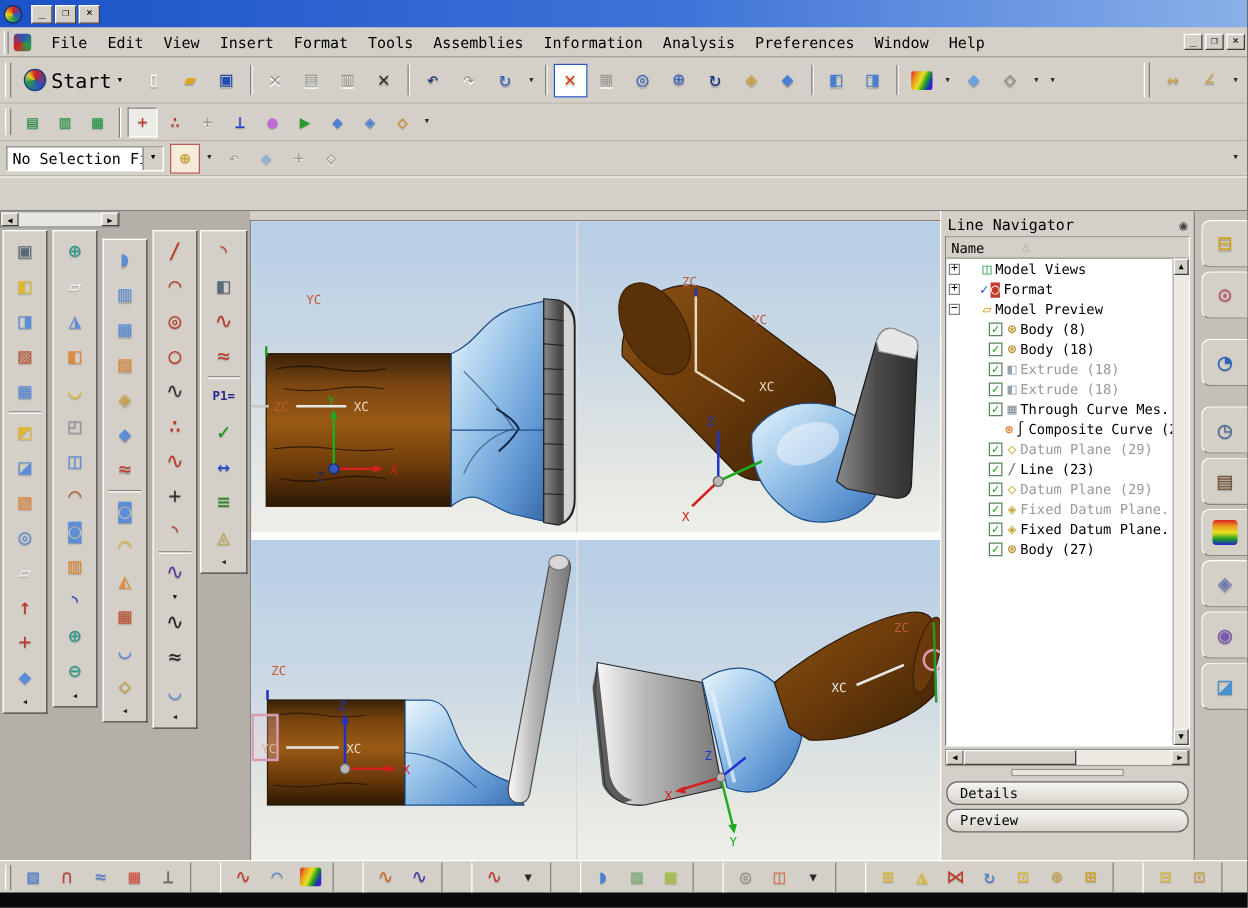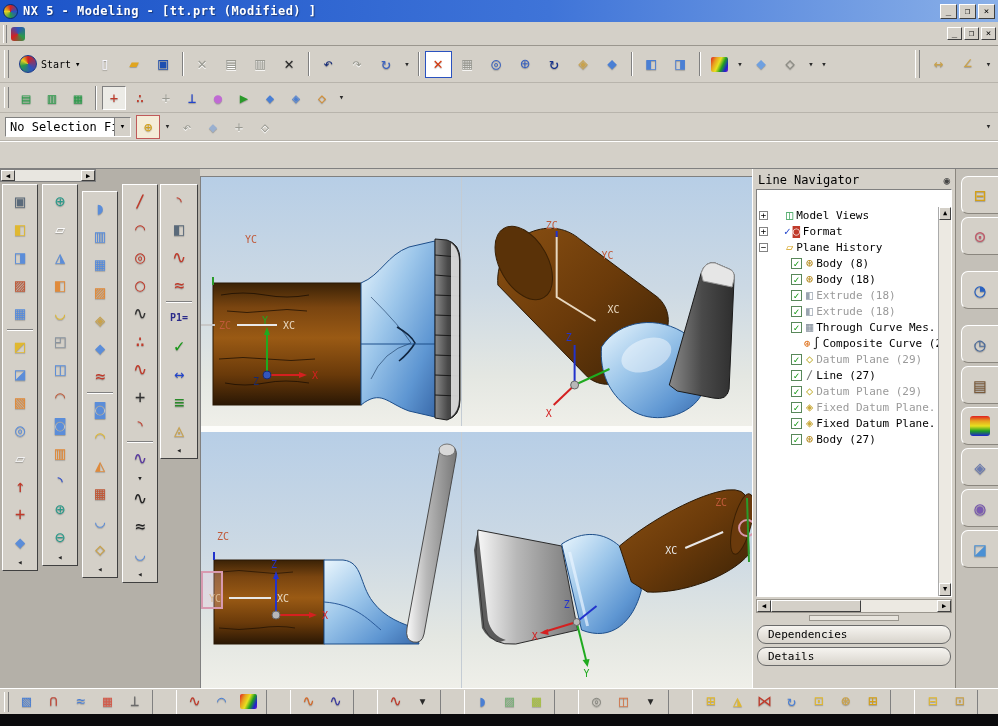--- a/index.html
+++ b/index.html
@@ -47,21 +47,21 @@
   .tbi.boxed { border:1px solid #2a52c0; background:#fff; }
   .tbi.boxed-red { border:1px solid #c05a5a; background:#f4ecd8; }
   .tbi.pressed { border-top:1px solid #808080; border-left:1px solid #808080;
     border-right:1px solid #fff; border-bottom:1px solid #fff; background:#ecebe6; }
   .tbi.rainbow::after { content:""; width:17px; height:15px; border-radius:2px;
     background:linear-gradient(115deg,#e02020,#e8a020 25%,#e8e020 45%,#20a020 65%,#2020d0 85%,#8020c0); }
   .start-btn { display:inline-flex; align-items:center; gap:4px; padding:2px 6px; margin-right:4px; }
   .start-logo { width:18px; height:18px; border-radius:50%;
     background:conic-gradient(#d42020,#2a52c0 40%,#2a9a4a 70%,#e8d020,#d42020);
     border:1px solid #1a3a8a; }
-  .start-label { font-size:10px; } .start-arrow { font-size:9px; }
+  .start-label { font-size:16px; } .start-arrow { font-size:9px; }
   .flex-spacer { flex:1; }
   .combo { display:inline-flex; align-items:center; height:20px; background:#fff;
     border-top:1px solid #808080; border-left:1px solid #808080; border-right:1px solid #fff;
     border-bottom:1px solid #fff; margin:0 4px 0 2px; }
   .combo .cval { font-size:12px; padding:0 4px; width:108px; white-space:nowrap; overflow:hidden; }
   .combo .cbtn { width:16px; height:18px; background:#d4d0c8; border-left:1px solid #808080;
     font-size:9px; text-align:center; line-height:17px; }
 
   
   .main { position:relative; height:519px; display:flex; background:#b4b0a8; }
@@ -151,29 +151,54 @@
   .bottombar .tbi .g { font-size:15px; }
   .bottom-strip { height:12px; background:#0a0a0c; }
 </style>
 </head>
 <body>
 
 <div class="window">
 
   <div class="titlebar">
     <div class="app-logo"></div>
-    <div class="title-text">NX 5 - Modeling - [tt.prt (Modified) ]</div>
     <div class="winbtn">_</div>
     <div class="winbtn">❐</div>
     <div class="winbtn">×</div>
   </div>
 
   <div class="menubar">
     <div class="menu-grip"></div>
     <div class="menu-doc-icon"></div>
+    <div style="display:flex;">
+
+        <div class="menu-item">File</div>
+
+        <div class="menu-item">Edit</div>
+
+        <div class="menu-item">View</div>
+
+        <div class="menu-item">Insert</div>
+
+        <div class="menu-item">Format</div>
+
+        <div class="menu-item">Tools</div>
+
+        <div class="menu-item">Assemblies</div>
+
+        <div class="menu-item">Information</div>
+
+        <div class="menu-item">Analysis</div>
+
+        <div class="menu-item">Preferences</div>
+
+        <div class="menu-item">Window</div>
+
+        <div class="menu-item">Help</div>
+      </div>
     <div class="spacer"></div>
     <div class="winbtn small">_</div>
     <div class="winbtn small">❐</div>
     <div class="winbtn small">×</div>
   </div>
 
   <div class="tbrow tbrow1">
     <div class="grip"></div>
     <div class="start-btn">
       <div class="start-logo"></div>
@@ -822,20 +847,24 @@
         </div>
       </div>
     </div>
 
     <div class="pnav">
       <div class="pnav-title">
         <span>Line Navigator</span>
         <span class="pnav-pin">◉</span>
       </div>
       <div class="tree-frame">
+        <div class="tree-head">
+          <span>Name</span>
+          <span class="sort-tri">△</span>
+        </div>
         <div class="tree-body">
 
             <div class="trow" style="padding-left: 2px;">
               <span class="texp">+</span>
               <span class="tchk" style="visibility: hidden;"></span>
               <span class="tpre"></span>
               <span class="tico" style="color: rgb(42, 154, 74);">◫</span>
               <span class="tlabel">Model Views</span>
             </div>
 
@@ -845,21 +874,21 @@
               <span class="tpre" style="color: rgb(34, 68, 204);">✓</span>
               <span class="tico" style="color: rgb(192, 58, 42);">◙</span>
               <span class="tlabel">Format</span>
             </div>
 
             <div class="trow" style="padding-left: 2px;">
               <span class="texp">−</span>
               <span class="tchk" style="visibility: hidden;"></span>
               <span class="tpre"></span>
               <span class="tico" style="color: rgb(212, 160, 23);">▱</span>
-              <span class="tlabel">Plane History</span>
+              <span class="tlabel">Model Preview</span>
             </div>
 
             <div class="trow" style="padding-left: 22px;">
               <span class="texp" style="visibility: hidden;"></span>
               <span class="tchk">✓</span>
               <span class="tpre"></span>
               <span class="tico" style="color: rgb(184, 144, 42);">⊛</span>
               <span class="tlabel">Body (8)</span>
             </div>
 
@@ -909,21 +938,21 @@
               <span class="tpre"></span>
               <span class="tico" style="color: rgb(200, 184, 74);">◇</span>
               <span class="tlabel gray">Datum Plane (29)</span>
             </div>
 
             <div class="trow" style="padding-left: 22px;">
               <span class="texp" style="visibility: hidden;"></span>
               <span class="tchk">✓</span>
               <span class="tpre"></span>
               <span class="tico" style="color: rgb(119, 119, 119);">∕</span>
-              <span class="tlabel">Line (27)</span>
+              <span class="tlabel">Line (23)</span>
             </div>
 
             <div class="trow" style="padding-left: 22px;">
               <span class="texp" style="visibility: hidden;"></span>
               <span class="tchk">✓</span>
               <span class="tpre"></span>
               <span class="tico" style="color: rgb(200, 184, 74);">◇</span>
               <span class="tlabel gray">Datum Plane (29)</span>
             </div>
 
@@ -961,28 +990,28 @@
         <div class="arr">◀</div>
         <div class="thumb"></div>
         <div class="trk"></div>
         <div class="arr">▶</div>
       </div>
       <div class="splitter">
           <div class="bar"></div>
         </div>
       <div>
 
-          <div class="pill">
-            <span>Dependencies</span>
-          </div>
 
           <div class="pill">
             <span>Details</span>
           </div>
 
+          <div class="pill">
+            <span>Preview</span>
+          </div>
         </div>
       <div class="pnav-fill"></div>
     </div>
 
     <div class="resbar">
 
         <div class="res-tab">
           <span class="g" style="color: rgb(212, 160, 23);">⊟</span>
         </div>
 

